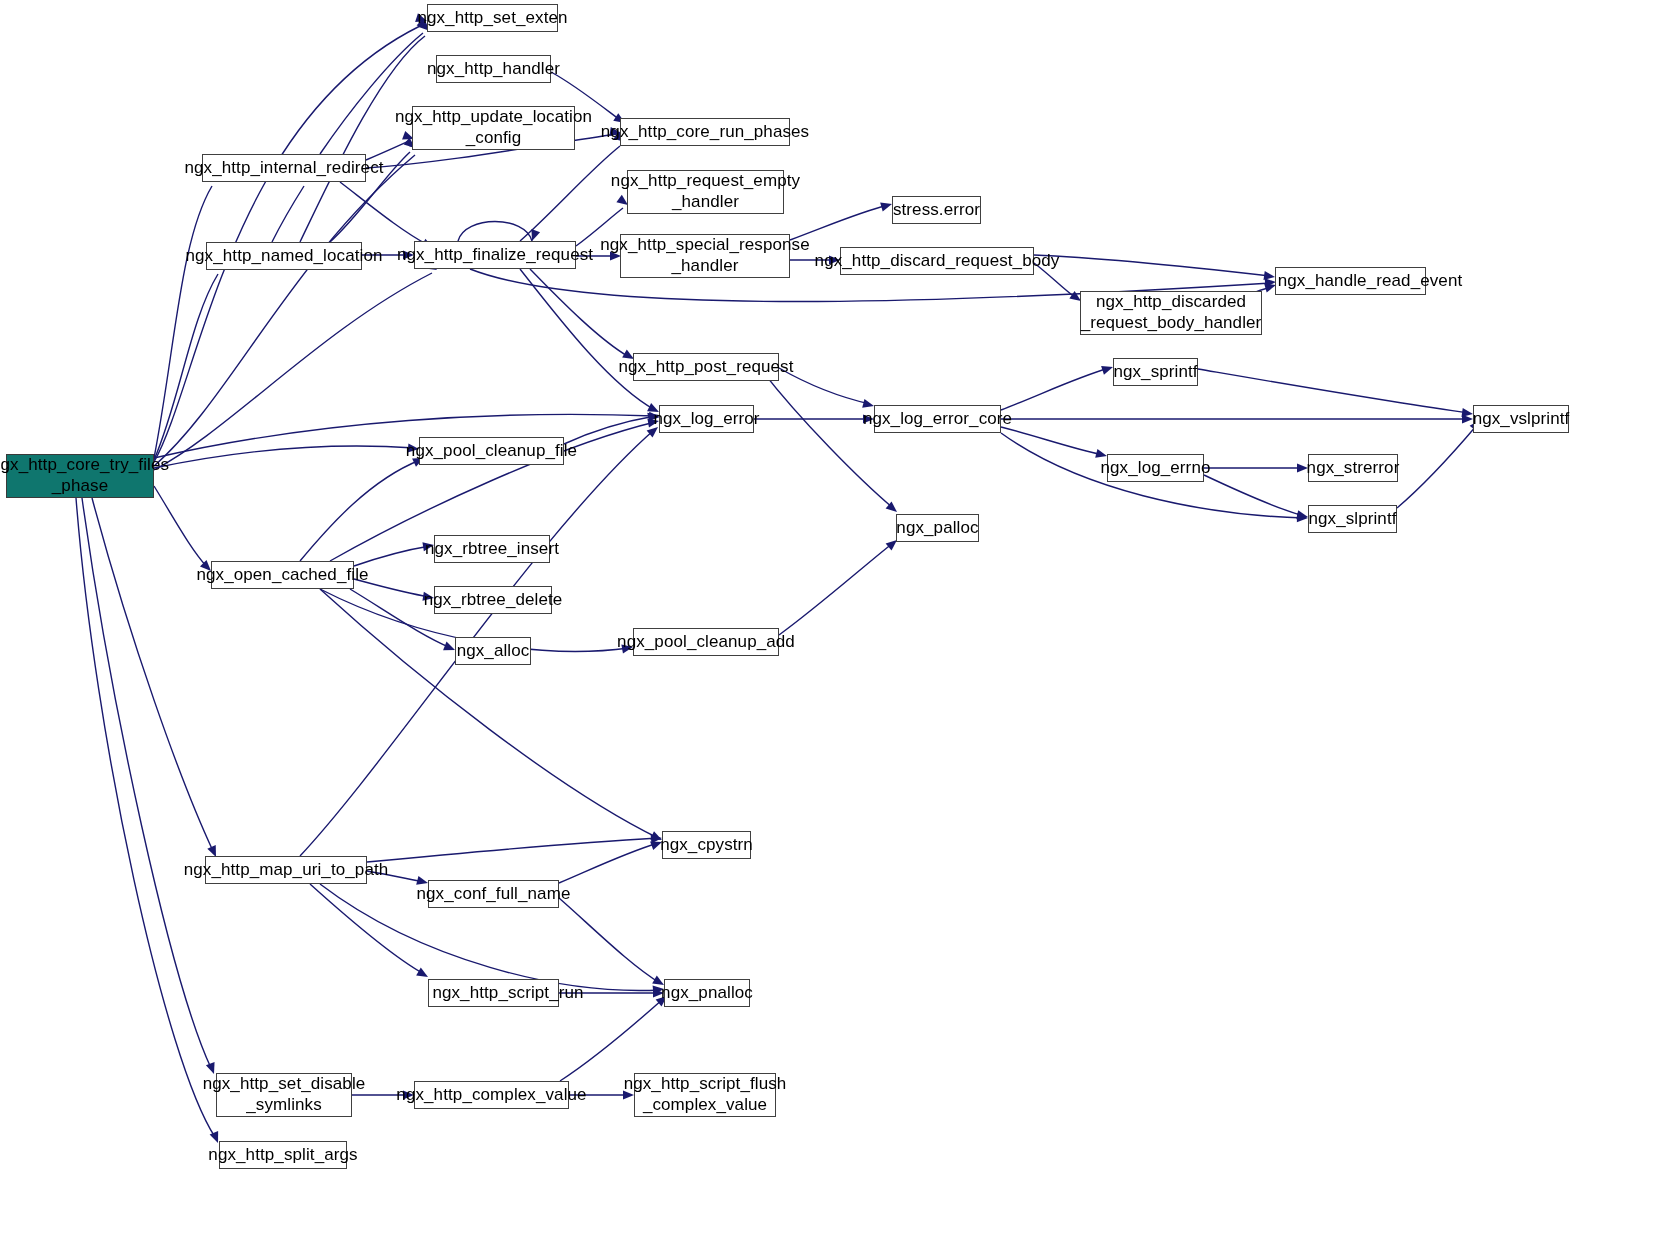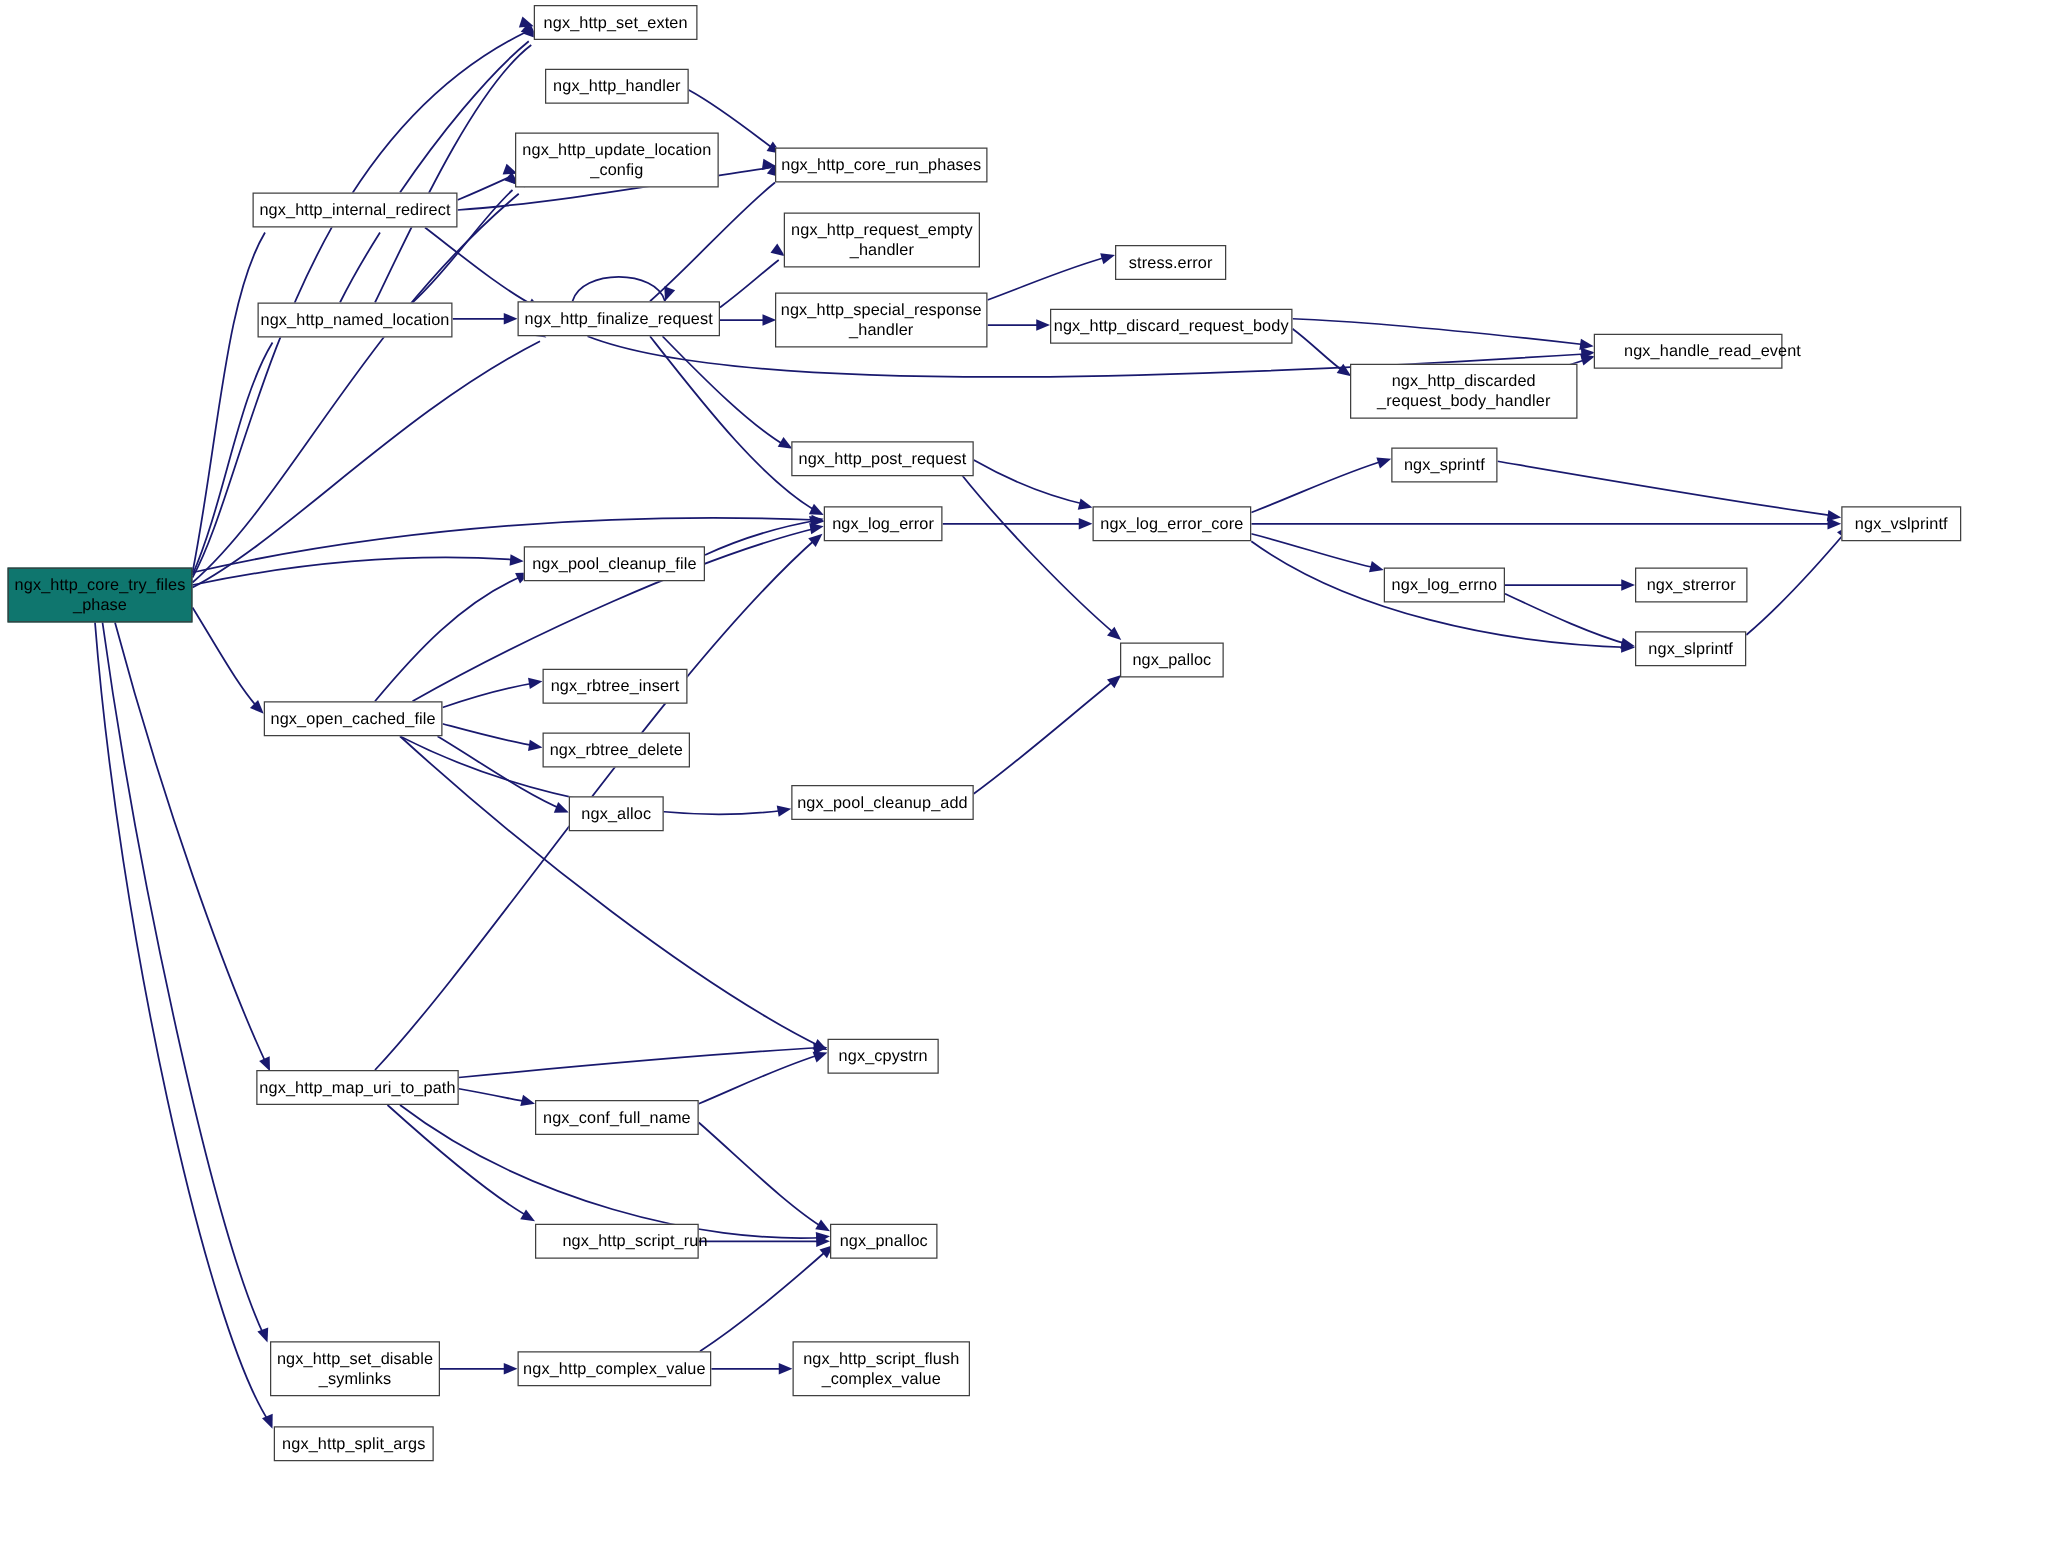--- a/index.html
+++ b/index.html
@@ -25,21 +25,21 @@
   }
   .node {
     position: absolute;
     box-sizing: border-box;
     background: #ffffff;
     border: 1px solid #404040;
     display: flex;
     align-items: center;
     justify-content: center;
     text-align: center;
-    font-size: 13px;
+    font-size: 17px;
     color: #000000;
     line-height: 1.22;
     white-space: pre-line;
     letter-spacing: 0.1px;
     z-index: 5;
   }
   .node.root {
     background: #0f766e;
     border: 1px solid #3a3a3a;
   }

